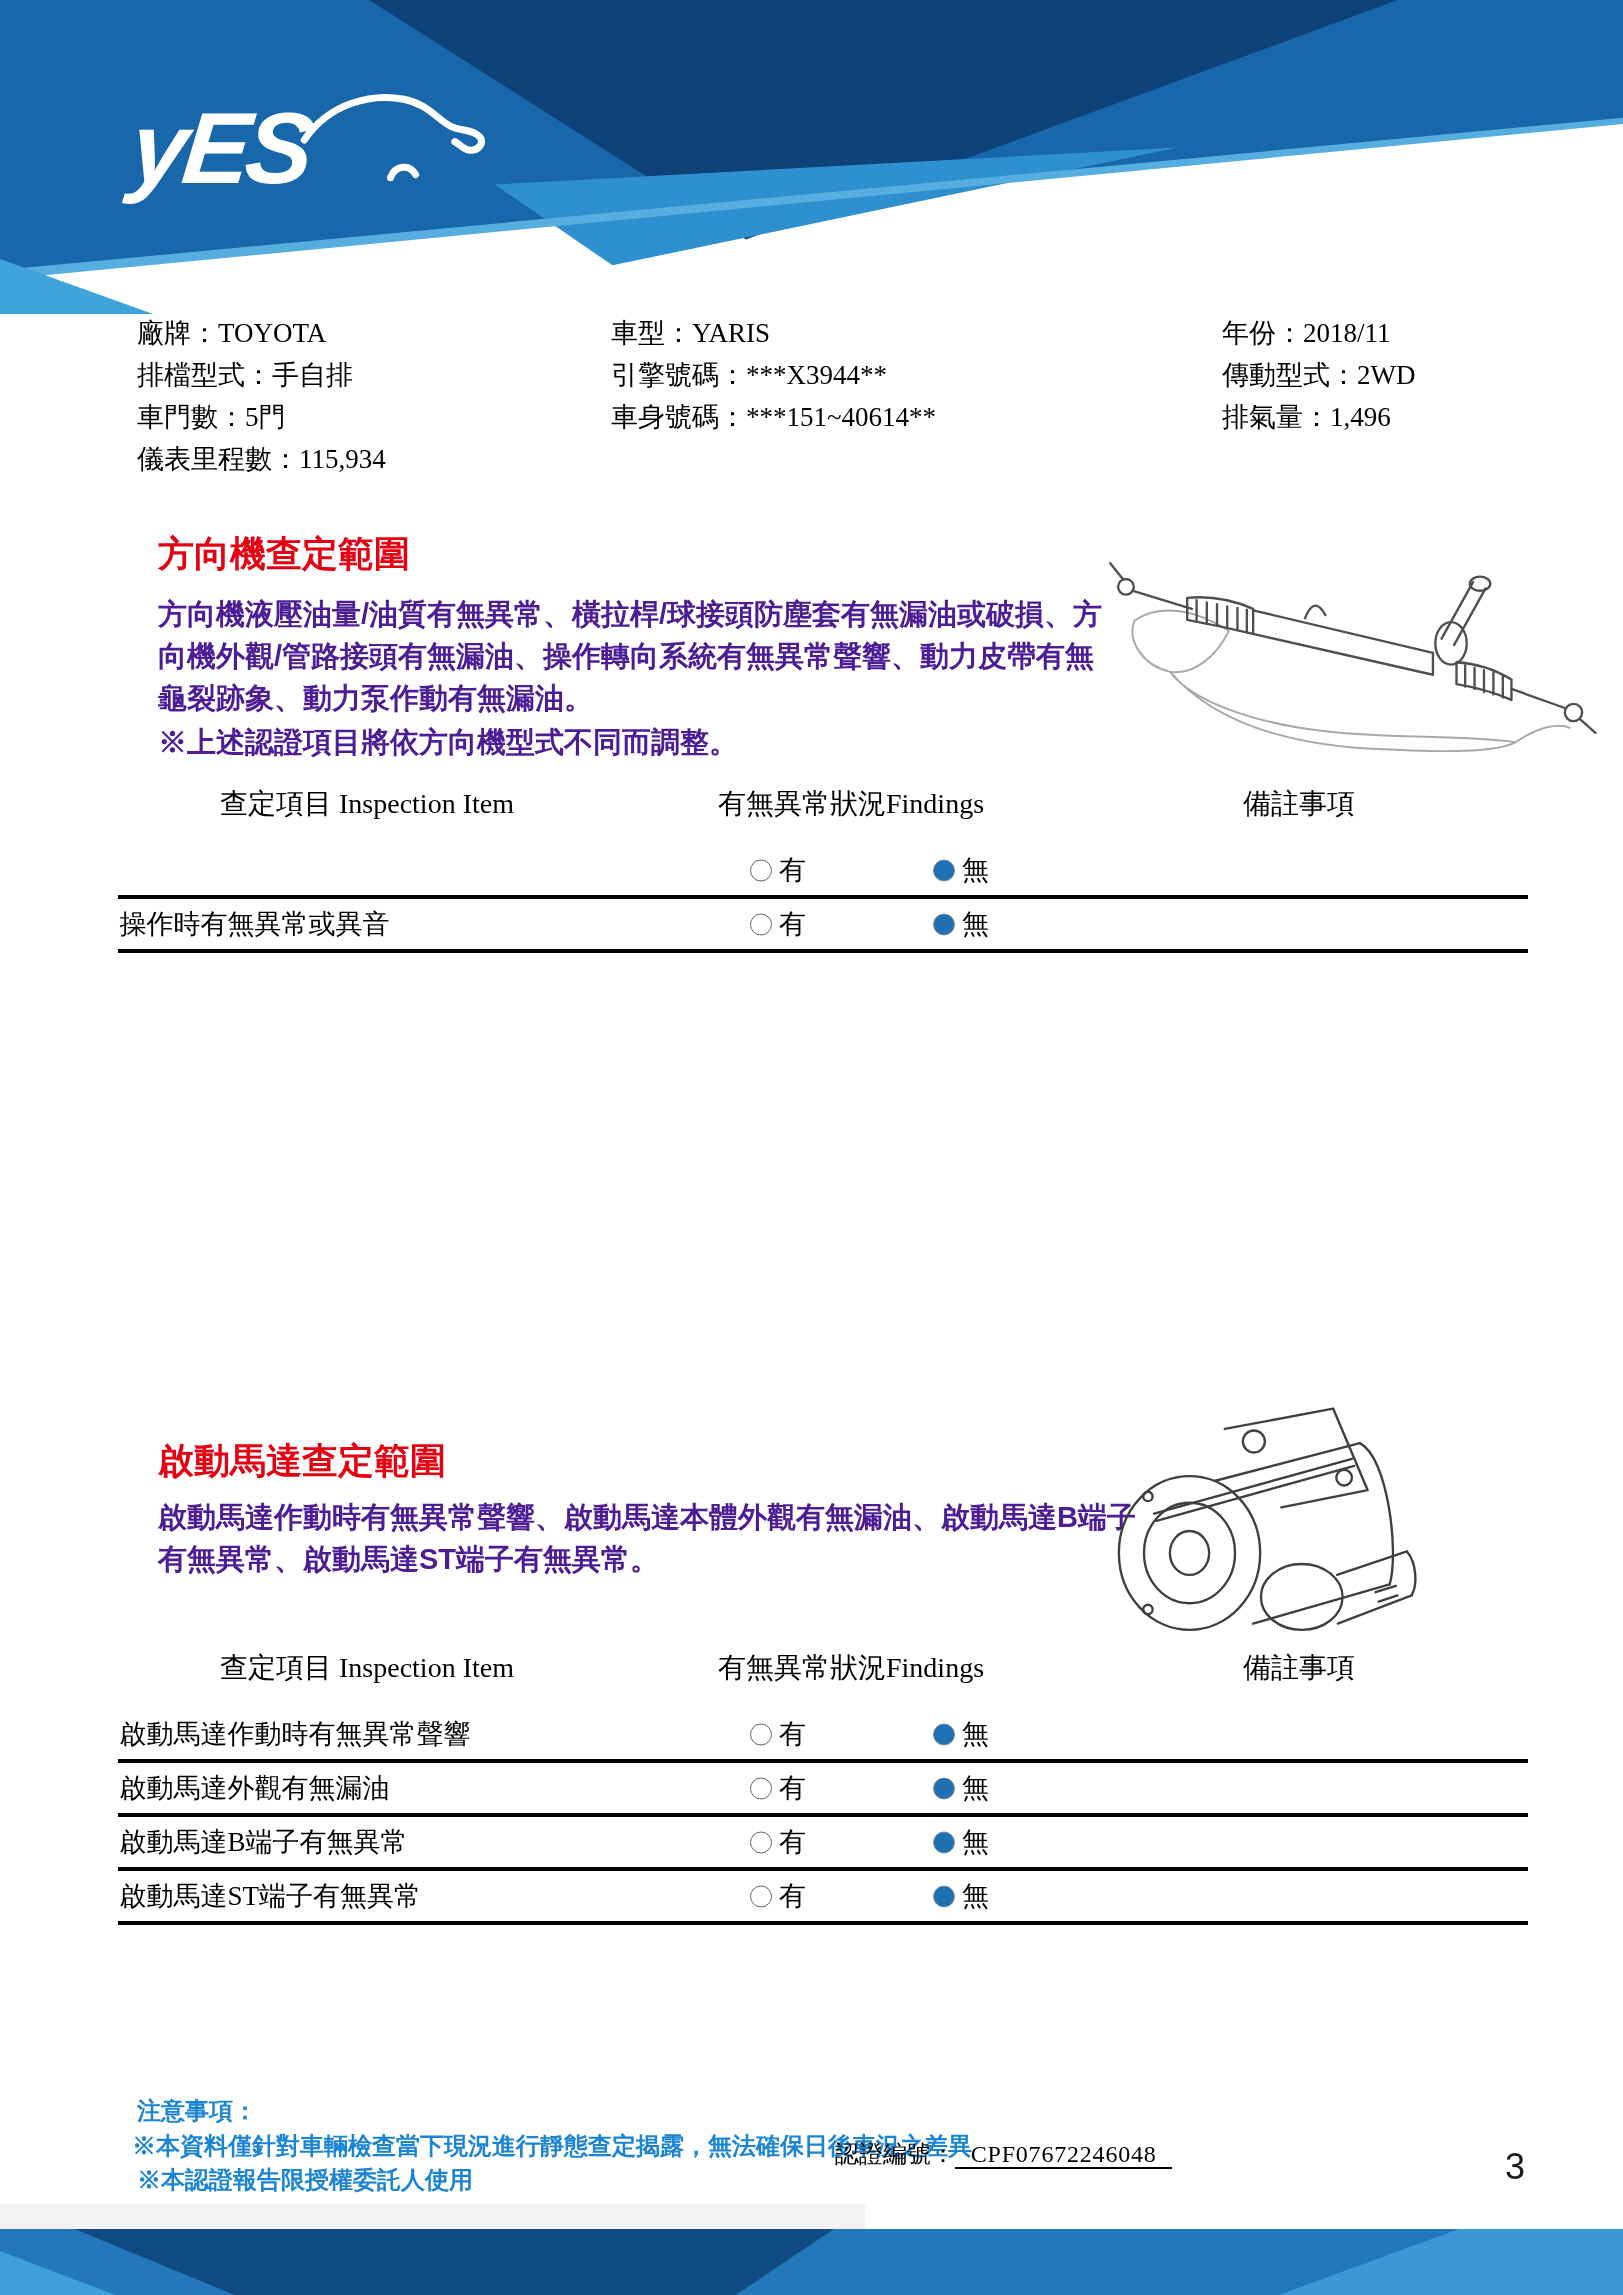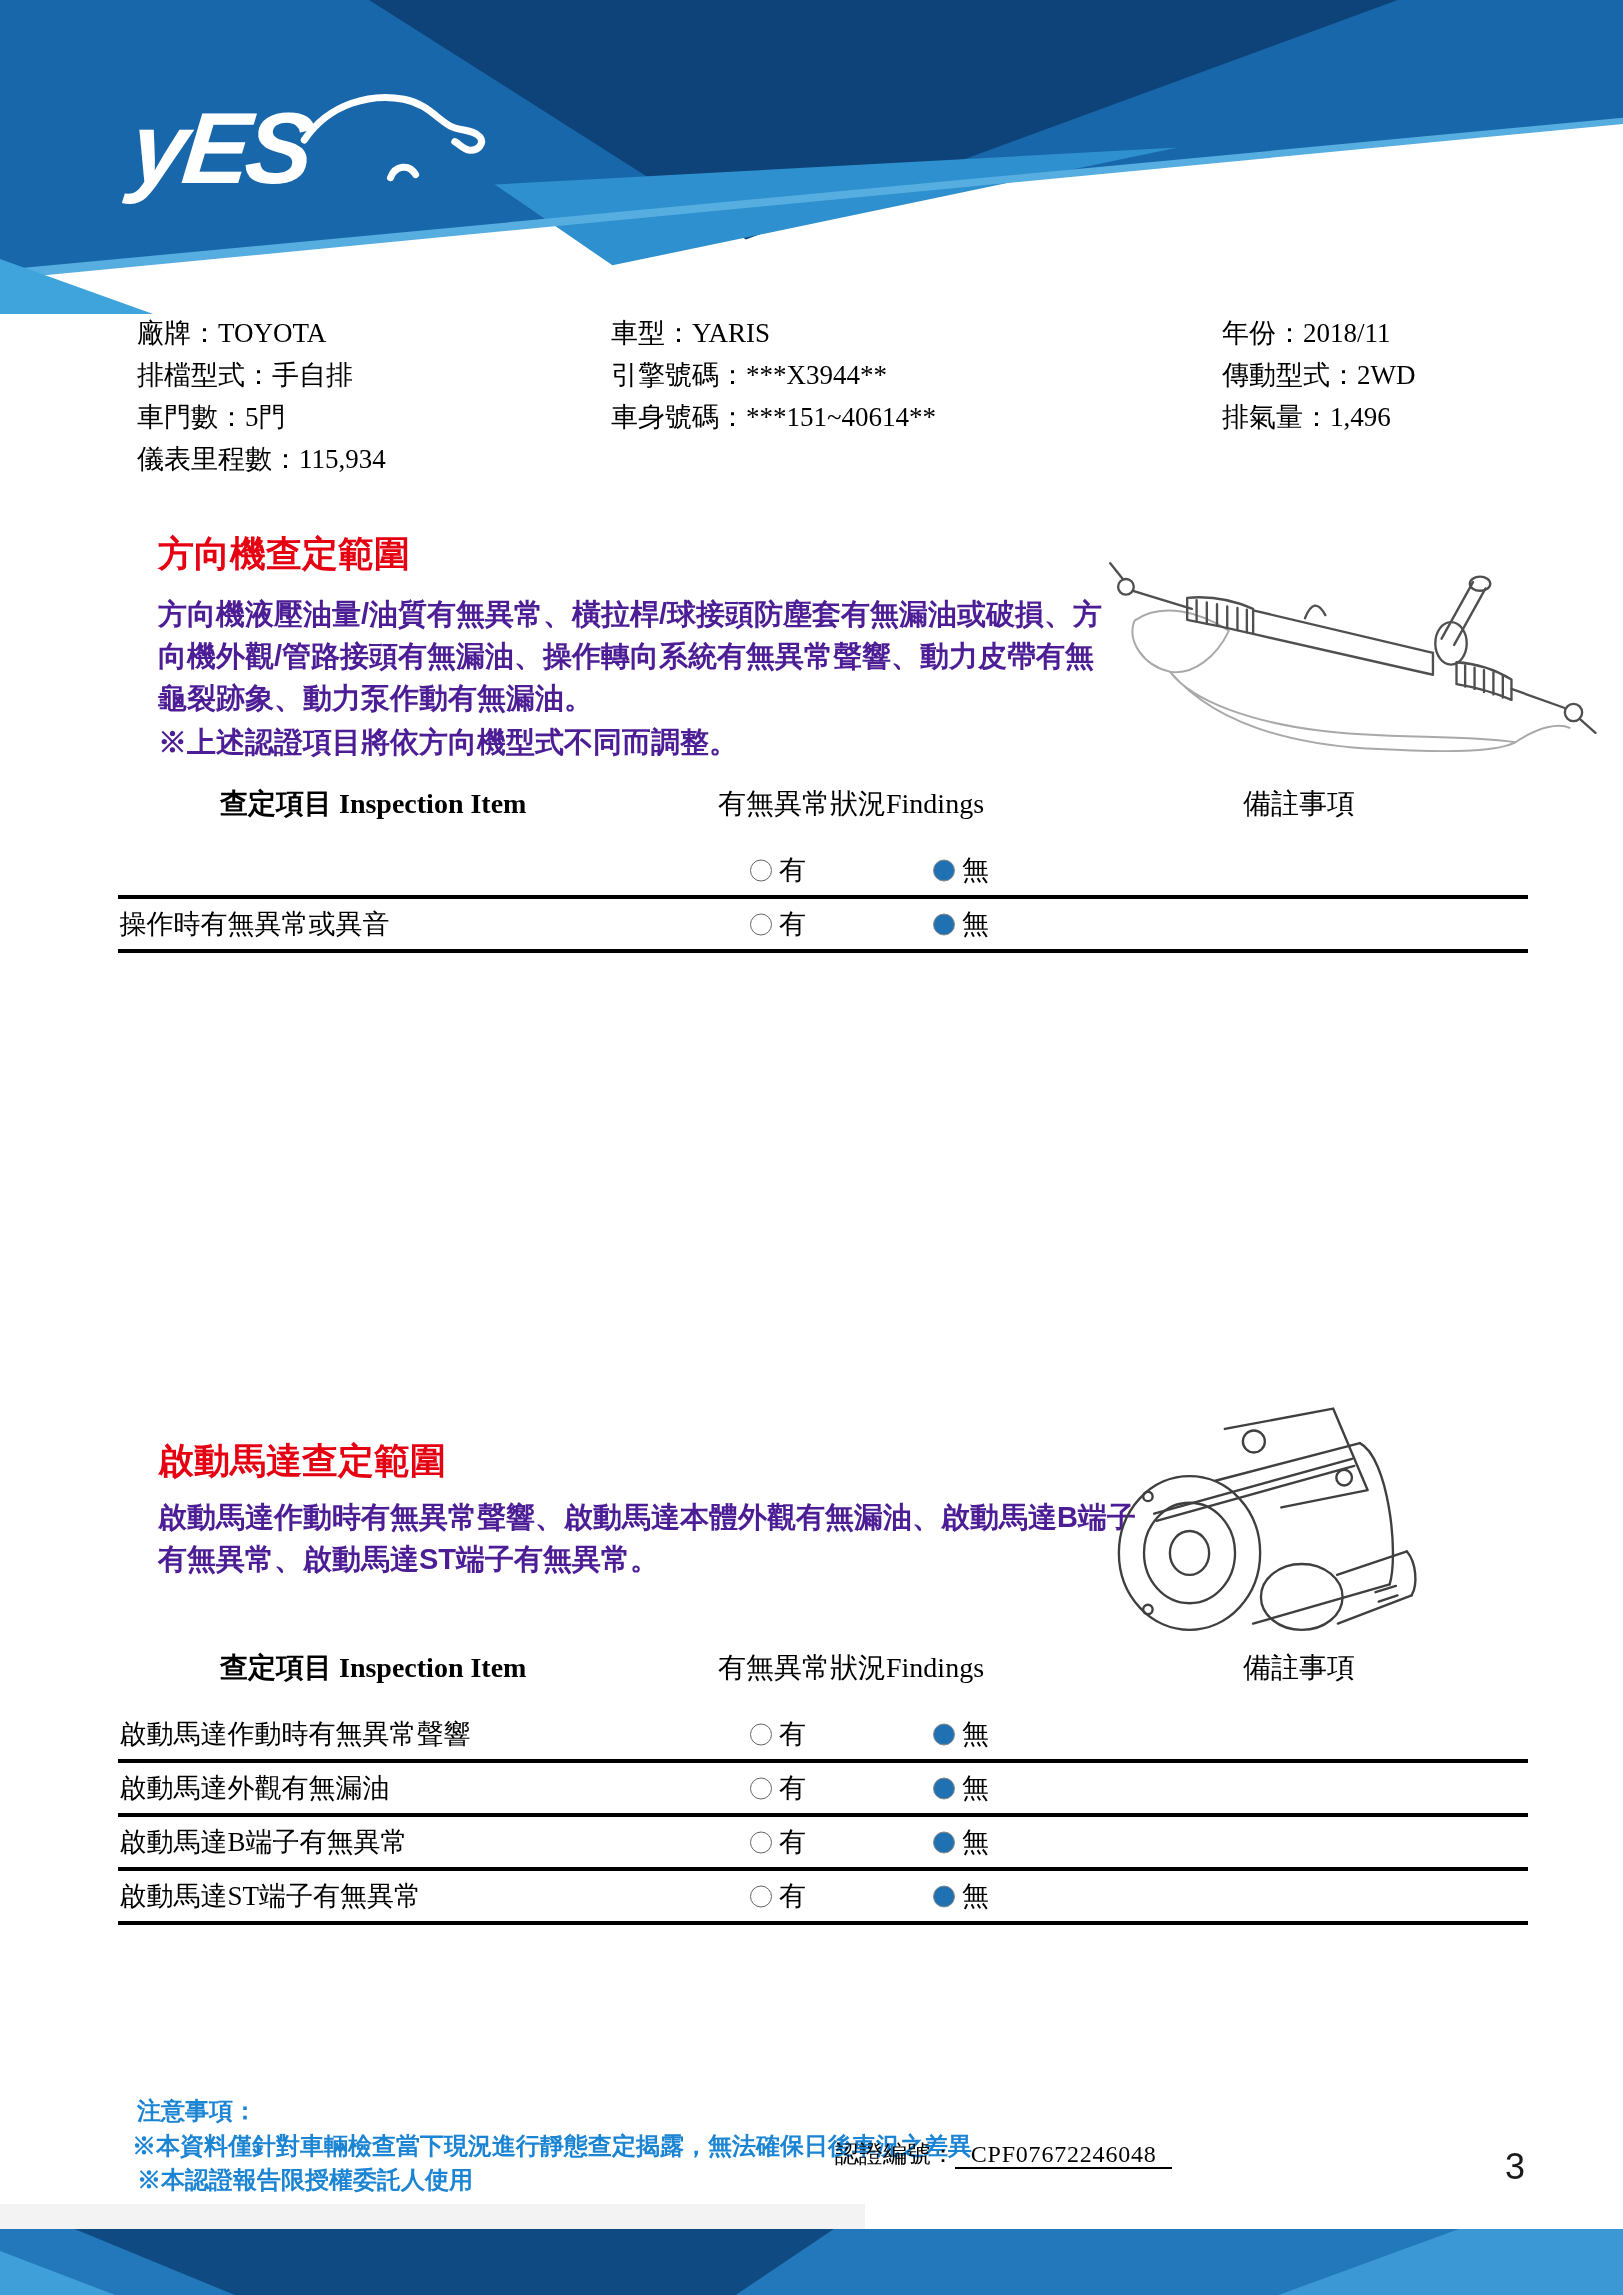--- a/index.html
+++ b/index.html
@@ -25,21 +25,21 @@
   
   .sec-title{position:absolute;font-family:"Liberation Sans",sans-serif;font-weight:bold;
              color:#E50012;font-size:36px;line-height:1.1;}
   .desc{position:absolute;font-family:"Liberation Sans",sans-serif;font-weight:bold;
         font-size:29px;line-height:42px;color:#4c1d95;}
 
   
   .tbl{position:absolute;left:118px;width:1410px;}
   .tbl-head{position:absolute;top:0;left:0;width:100%;height:39px;}
   .th{position:absolute;font-size:28px;white-space:nowrap;}
-  .th1{left:102px;font-weight:bold;} .th2{left:600px;} .th3{left:1125px;}
+  .th1{left:102px;} .th2{left:600px;} .th3{left:1125px;}
   .t-rows{position:absolute;left:0;width:100%;}
   .t-row{position:relative;height:50px;border-bottom:4.7px solid #000;}
   .item{position:absolute;left:1.6px;top:50%;transform:translateY(-50%);
         font-size:27px;white-space:nowrap;}
   .opt{position:absolute;top:50%;transform:translateY(-50%);display:inline-flex;
        align-items:center;gap:7px;}
   .opt-yes{left:632px;} .opt-no{left:815px;}
   .radio{width:22px;height:22px;border:1.6px solid #666;border-radius:50%;background:#fff;
          display:inline-block;box-sizing:border-box;}
   .radio.checked{background:#2071B2;border-color:#888;}

